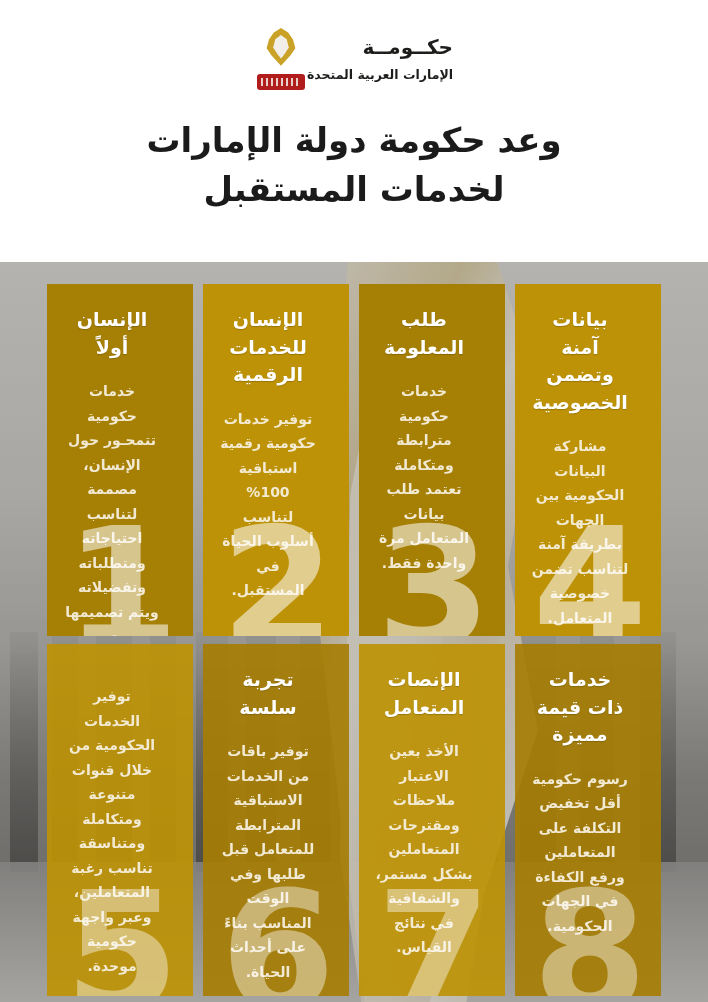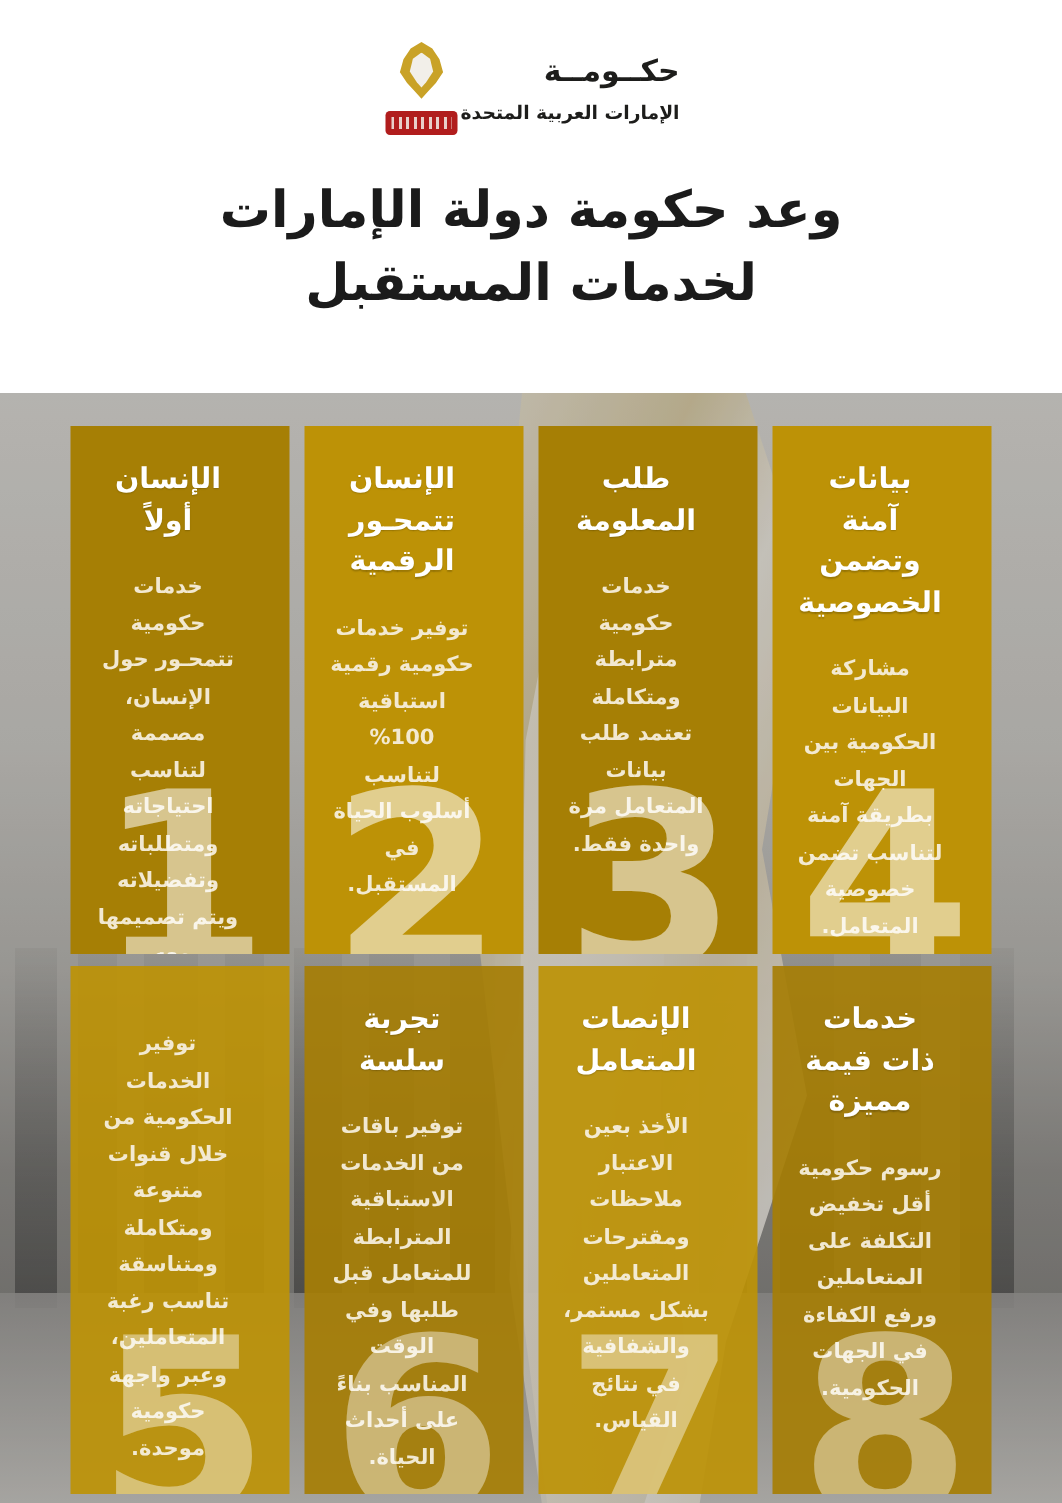--- a/index.html
+++ b/index.html
@@ -200,21 +200,21 @@
           <div>طلب</div>
           <div>المعلومة</div>
         </div>
         <div class="card-desc">خدمات حكومية مترابطة ومتكاملة تعتمد طلب بيانات المتعامل مرة واحدة فقط.</div>
         <div class="card-num">3</div>
       </div>
 
       <div class="card">
         <div class="card-title">
           <div>الإنسان</div>
-          <div>تتمحـور</div>
+          <div>للخدمات</div>
           <div>الرقمية</div>
         </div>
         <div class="card-desc">توفير خدمات حكومية رقمية استباقية 100% لتناسب أسلوب الحياة في المستقبل.</div>
         <div class="card-num">2</div>
       </div>
 
       <div class="card alt">
         <div class="card-title">
           <div>الإنسان</div>
           <div>أولاً</div>

